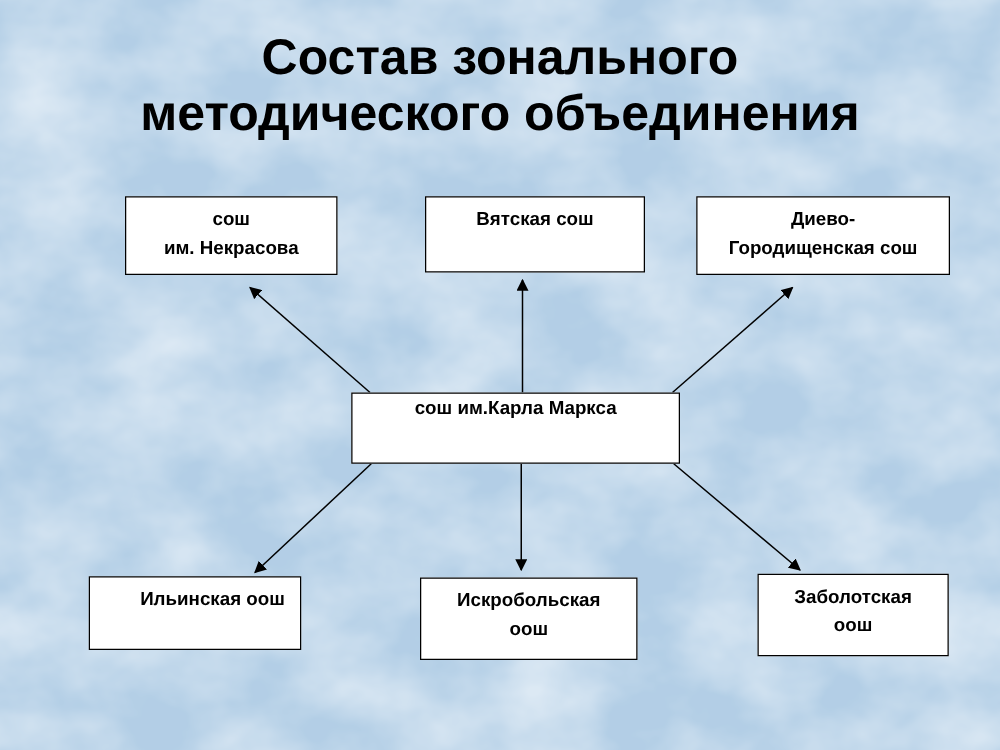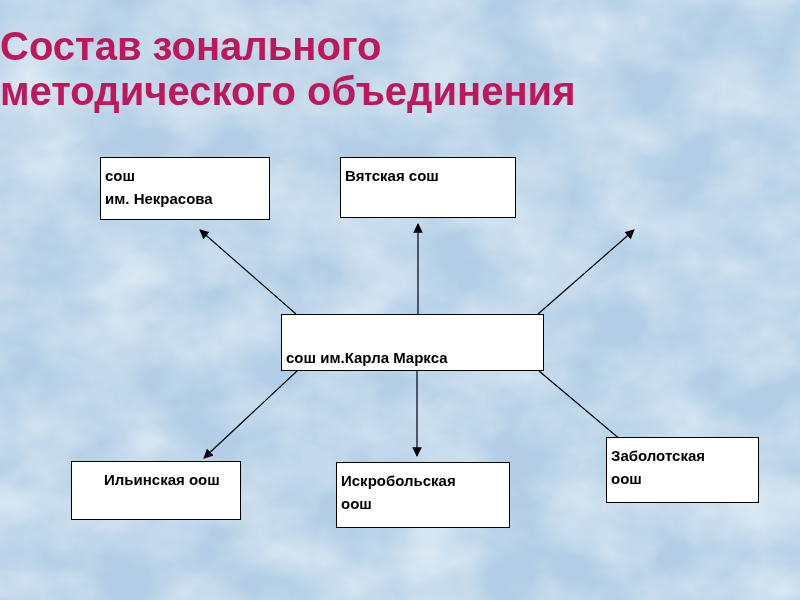--- a/index.html
+++ b/index.html
@@ -18,46 +18,46 @@
   .bg-svg {
     position: absolute;
     left: 0; top: 0;
     width: 800px; height: 600px;
   }
   .title {
     position: absolute;
     top: 24px;
     left: 0;
     width: 100%;
-    text-align: left;
+    text-align: center;
     font-size: 40px;
     font-weight: 700;
     line-height: 1.12;
-    color: #be185d;
+    color: #000000;
     white-space: pre-line;
     letter-spacing: 0px;
   }
   .arrows-svg {
     position: absolute;
     left: 0; top: 0;
     width: 800px; height: 600px;
   }
   .node {
     position: absolute;
     background: #ffffff;
     border: 1px solid #000000;
     color: #000000;
     font-size: 15px;
     font-weight: 700;
-    text-align: left;
+    text-align: center;
     line-height: 1.5;
     padding: 7px 4px 4px 4px;
     white-space: pre-line;
   }
-  .node.vcenter { padding-top: 32px; }
+  .node.vcenter { padding-top: 1px; }
 </style>
 </head>
 <body>
 
 <div class="slide">
 
   <svg class="bg-svg" viewBox="0 0 800 600" preserveAspectRatio="none" aria-hidden="true">
     <defs>
       <filter id="clouds" x="0" y="0" width="100%" height="100%">
         <feTurbulence type="fractalNoise" baseFrequency="0.013 0.017" numOctaves="4" seed="11" stitchTiles="stitch" result="n"></feTurbulence>
@@ -88,24 +88,26 @@
       <line x1="417" y1="371" x2="417" y2="456" marker-end="url(#arrowhead)"></line>
       <line x1="539" y1="371" x2="640" y2="456" marker-end="url(#arrowhead)"></line>
     </g>
   </svg>
 
   <div class="node" style="left:100px; top:157px; width:170px; height:63px;">сош
 им. Некрасова</div>
 
   <div class="node" style="left:340px; top:157px; width:176px; height:61px;">Вятская сош</div>
 
+  <div class="node" style="left:557px; top:157px; width:203px; height:63px;">Диево-
+Городищенская сош</div>
 
   <div class="node vcenter" style="left:281px; top:314px; width:263px; height:57px;">сош им.Карла Маркса</div>
 
   <div class="node" style="left:71px; top:461px; width:170px; height:59px;padding-left:32px;">Ильинская оош</div>
 
   <div class="node" style="left:336px; top:462px; width:174px; height:66px;">Искробольская
 оош</div>
 
-  <div class="node" style="left:606px; top:437px; width:153px; height:66px;">Заболотская
+  <div class="node" style="left:606px; top:459px; width:153px; height:66px;">Заболотская
 оош</div>
 
 </div>
 
 </body></html>

